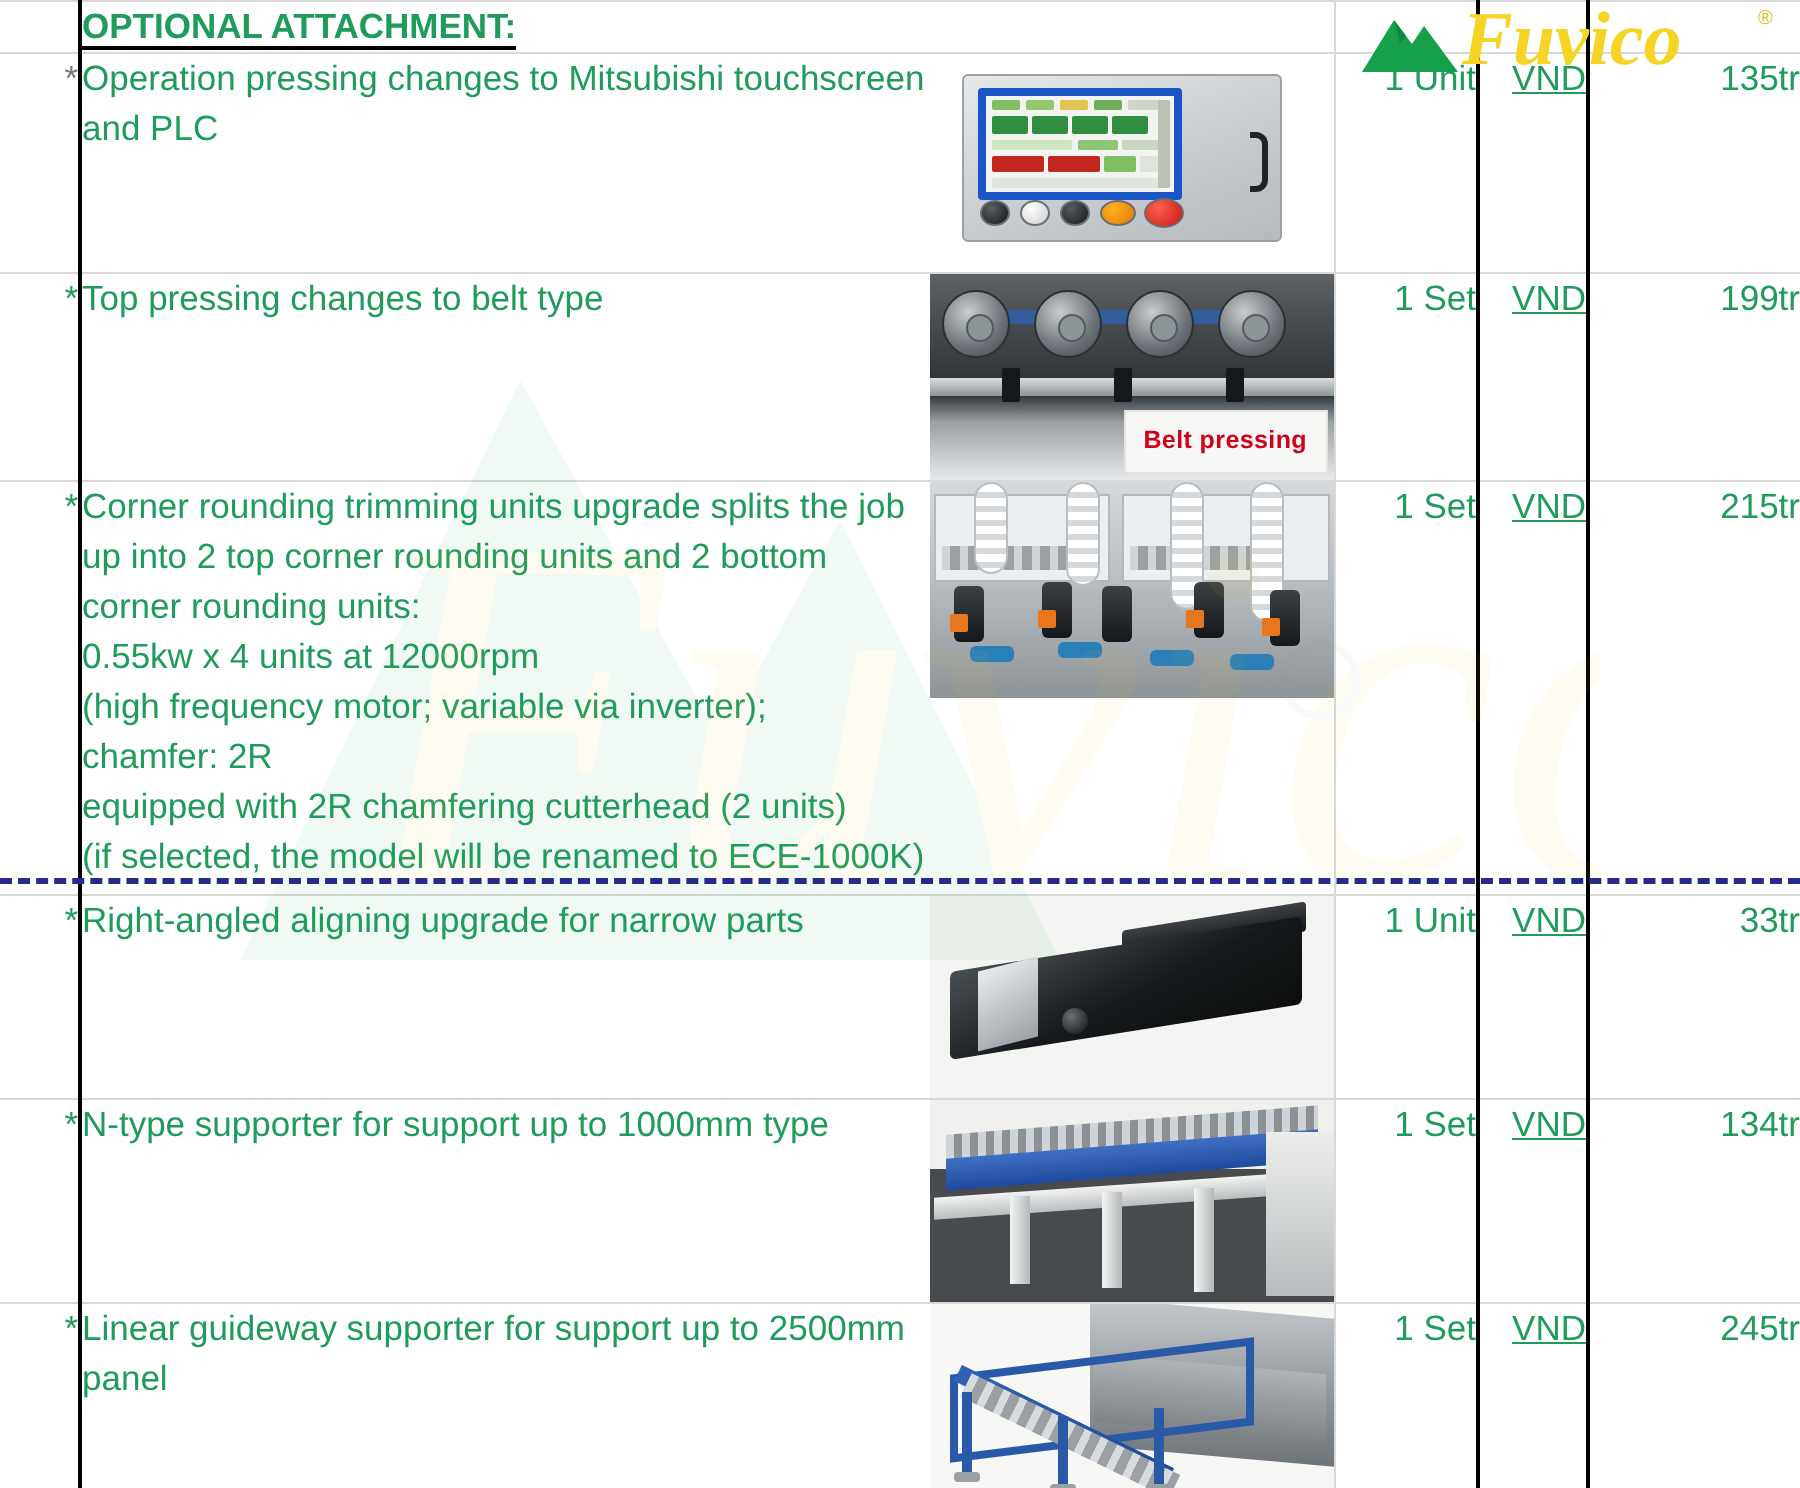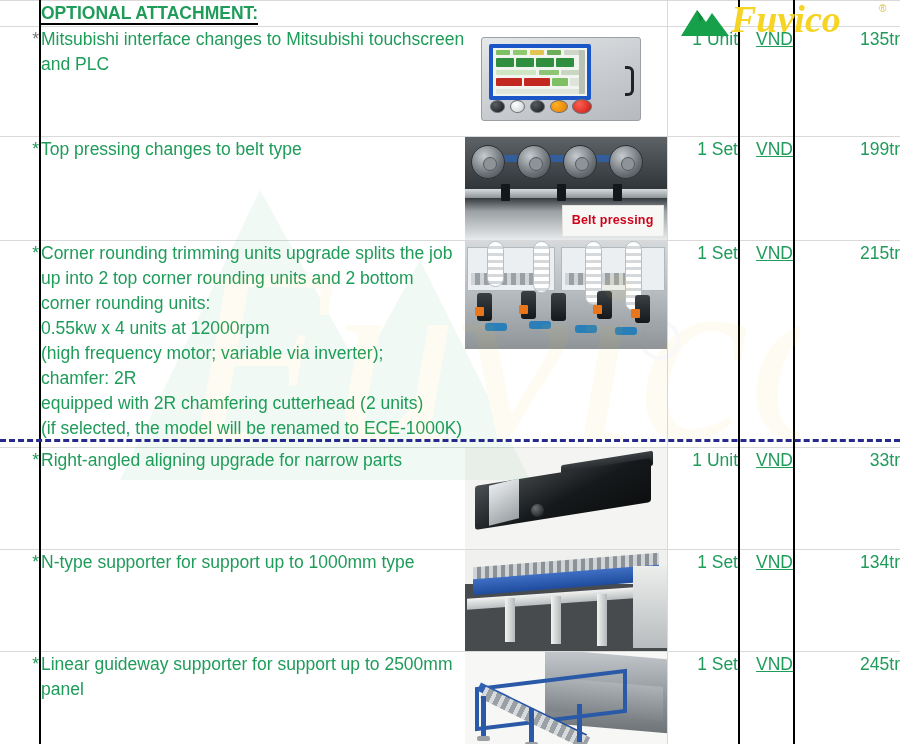--- a/index.html
+++ b/index.html
@@ -171,21 +171,21 @@
           <span>OPTIONAL ATTACHMENT:</span>
         </td>
         <td class="vl-thin-r"></td>
         <td class="vl-thin-r"></td>
         <td class="vl-left vl-right"></td>
         <td></td>
       </tr>
 
       <tr style="height:110px">
         <td class="pad dim">*</td>
-        <td class="desc vl-left black">Mitsubishi interface changes to Mitsubishi touchscreen and PLC</td>
+        <td class="desc vl-left black">Operation pressing changes to Mitsubishi touchscreen and PLC</td>
         <td class="pic vl-thin-r">
           <div class="hmi">
             <div class="hmi-bez">
               <div class="hmi-scr">
                 <i style="left:3px;top:2px;width:14px;background:#7fbf63"></i>
                 <i style="left:20px;top:2px;width:14px;background:#8fc96f"></i>
                 <i style="left:37px;top:2px;width:14px;background:#e2c452"></i>
                 <i style="left:54px;top:2px;width:14px;background:#6fae58"></i>
                 <i style="left:71px;top:2px;width:17px;background:#cfd6c9"></i>
                 <i style="left:3px;top:10px;width:18px;height:9px;background:#2f8f3f"></i>

